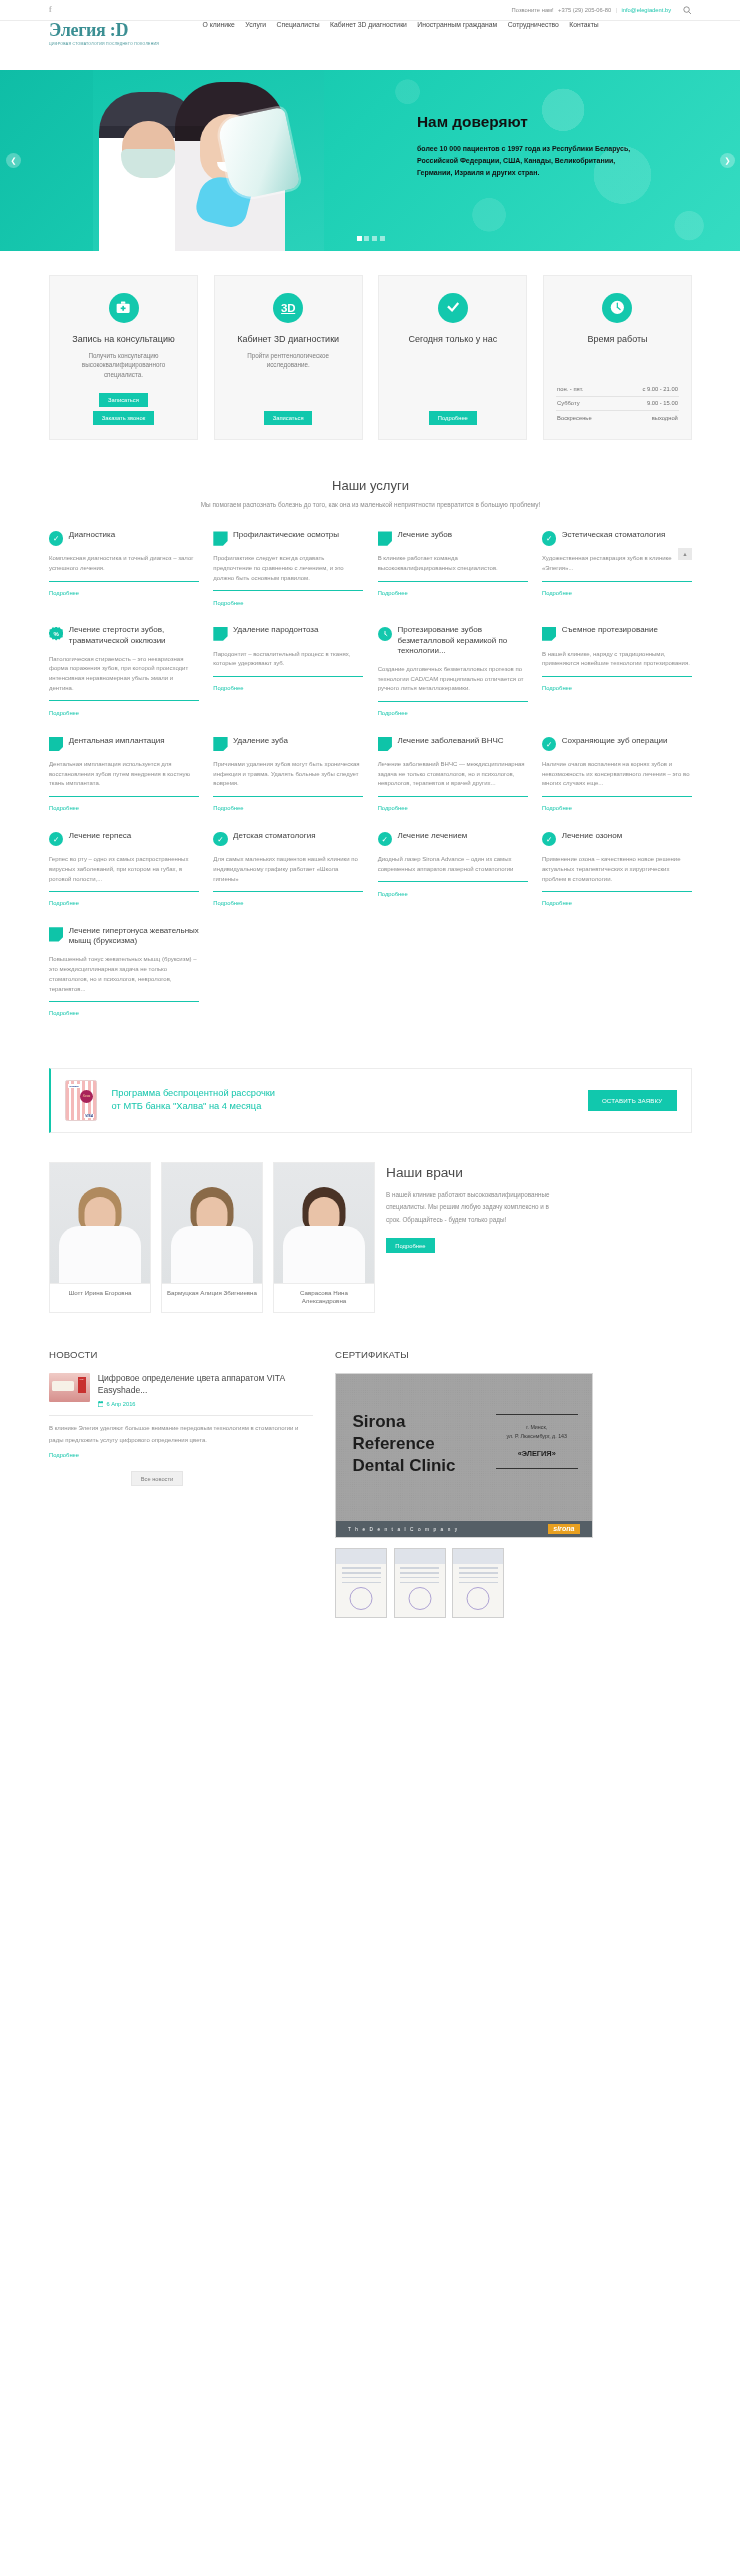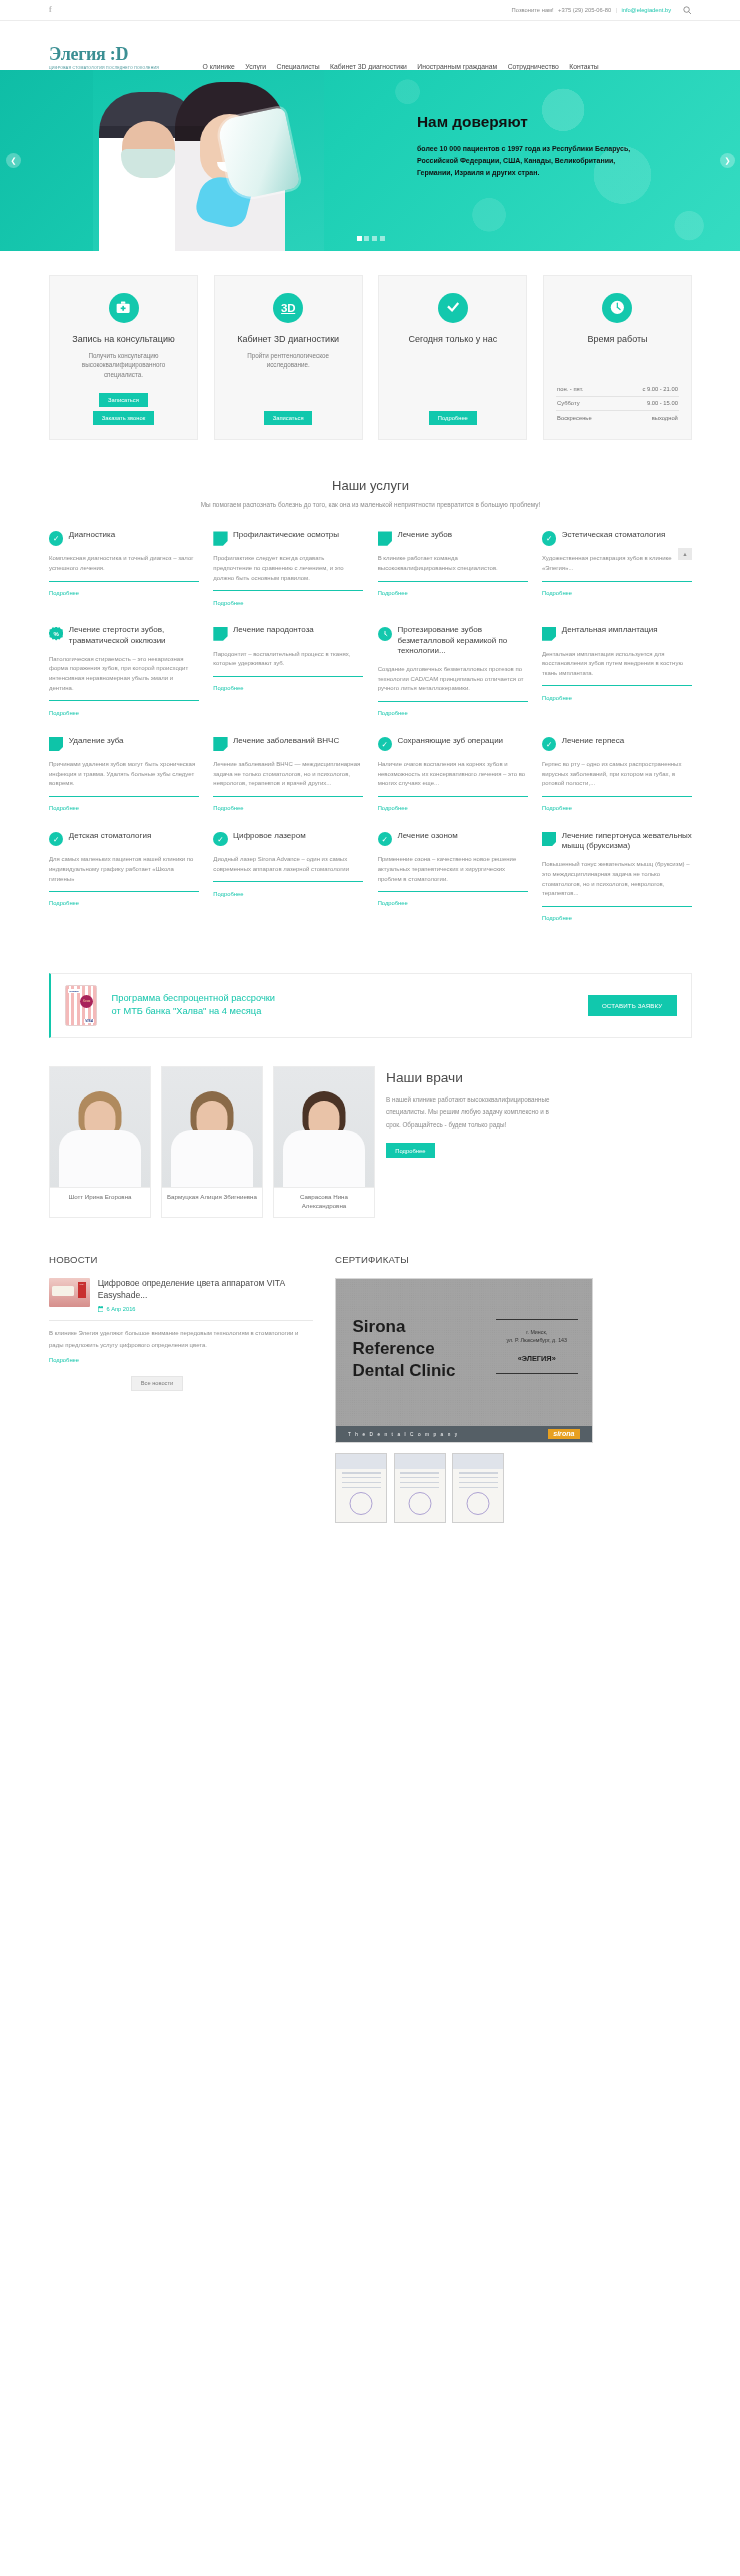--- a/index.html
+++ b/index.html
@@ -32,21 +32,21 @@
   }
   .topbar-right a { color: #1ec6ae; text-decoration: none; }
   .topbar-right .sep { color: #cfcfcf; }
   .search-icon-top {
     width: 8.8px; height: 8.8px; margin-left: 7.7px; position: relative; cursor: pointer;
   }
   .search-icon-top svg { display: block; }
 
   
   .header { background: #fff; height: 49px; }
-  .header .wrap { display: flex; align-items: flex-end; height: 49px; }
+  .header .wrap { display: flex; align-items: flex-start; height: 49px; }
   .logo { width: 137px; }
   .logo-main {
     font-family: "Liberation Serif", serif;
     font-size: 18px; color: #3b8f93; letter-spacing: -0.3px;
     font-weight: 700; line-height: 1; white-space: nowrap;
   }
   .logo-sub {
     font-size: 3.5px; color: #3b8f93; letter-spacing: 0.3px;
     margin-top: 2.7px; white-space: nowrap;
   }
@@ -523,34 +523,38 @@
         <div class="svc"><div class="svc-head">
             <span class="svc-ico check">✓</span>
             <h4>Эстетическая стоматология</h4>
           </div><p>Художественная реставрация зубов в клинике «Элегия»...</p><hr><a class="more" href="#">Подробнее</a></div>
         <div class="svc"><div class="svc-head">
             <span class="svc-ico badge">%</span>
             <h4>Лечение стертости зубов, травматической окклюзии</h4>
           </div><p>Патологическая стираемость – это некариозная форма поражения зубов, при которой происходит интенсивная неравномерная убыль эмали и дентина.</p><hr><a class="more" href="#">Подробнее</a></div>
         <div class="svc"><div class="svc-head">
             <span class="svc-ico note"></span>
-            <h4>Лечение пародонтоза</h4>
+            <h4>Удаление пародонтоза</h4>
           </div><p>Пародонтит – воспалительный процесс в тканях, которые удерживают зуб.</p><hr><a class="more" href="#">Подробнее</a></div>
         <div class="svc"><div class="svc-head">
             <span class="svc-ico clock">
               <svg width="10" height="10" viewBox="0 0 18 18">
                 <circle cx="9" cy="9" r="8" fill="#13c8ad"></circle>
                 <line x1="9" y1="9" x2="9" y2="4.2" stroke="#fff" stroke-width="1.6" stroke-linecap="round"></line>
                 <line x1="9" y1="9" x2="12.4" y2="11.8" stroke="#fff" stroke-width="1.6" stroke-linecap="round"></line>
               </svg>
             </span>
             <h4>Протезирование зубов безметалловой керамикой по технологии...</h4>
           </div><p>Создание долговечных безметалловых протезов по технологии CAD/CAM принципиально отличается от ручного литья металлокерамики.</p><hr><a class="more" href="#">Подробнее</a></div>
         <div class="svc"><div class="svc-head">
             <span class="svc-ico note"></span>
+            <h4>Съемное протезирование</h4>
+          </div><p>В нашей клинике, наряду с традиционными, применяются новейшие технологии протезирования.</p><hr><a class="more" href="#">Подробнее</a></div>
+        <div class="svc"><div class="svc-head">
+            <span class="svc-ico note"></span>
             <h4>Дентальная имплантация</h4>
           </div><p>Дентальная имплантация используется для восстановления зубов путем внедрения в костную ткань имплантата.</p><hr><a class="more" href="#">Подробнее</a></div>
         <div class="svc"><div class="svc-head">
             <span class="svc-ico note"></span>
             <h4>Удаление зуба</h4>
           </div><p>Причинами удаления зубов могут быть хроническая инфекция и травма. Удалять больные зубы следует вовремя.</p><hr><a class="more" href="#">Подробнее</a></div>
         <div class="svc"><div class="svc-head">
             <span class="svc-ico note"></span>
             <h4>Лечение заболеваний ВНЧС</h4>
           </div><p>Лечение заболеваний ВНЧС — междисциплинарная задача не только стоматологов, но и психологов, неврологов, терапевтов и врачей других...</p><hr><a class="more" href="#">Подробнее</a></div>
@@ -561,21 +565,21 @@
         <div class="svc"><div class="svc-head">
             <span class="svc-ico check">✓</span>
             <h4>Лечение герпеса</h4>
           </div><p>Герпес во рту – одно из самых распространенных вирусных заболеваний, при котором на губах, в ротовой полости,...</p><hr><a class="more" href="#">Подробнее</a></div>
         <div class="svc"><div class="svc-head">
             <span class="svc-ico check">✓</span>
             <h4>Детская стоматология</h4>
           </div><p>Для самых маленьких пациентов нашей клиники по индивидуальному графику работает «Школа гигиены»</p><hr><a class="more" href="#">Подробнее</a></div>
         <div class="svc"><div class="svc-head">
             <span class="svc-ico check">✓</span>
-            <h4>Цифровое лазером</h4>
+            <h4>Лечение лечением</h4>
           </div><p>Диодный лазер Sirona Advance – один из самых современных аппаратов лазерной стоматологии</p><hr><a class="more" href="#">Подробнее</a></div>
         <div class="svc"><div class="svc-head">
             <span class="svc-ico check">✓</span>
             <h4>Лечение озоном</h4>
           </div><p>Применение озона – качественно новое решение актуальных терапевтических и хирургических проблем в стоматологии.</p><hr><a class="more" href="#">Подробнее</a></div>
         <div class="svc"><div class="svc-head">
             <span class="svc-ico note"></span>
             <h4>Лечение гипертонуса жевательных мышц (бруксизма)</h4>
           </div><p>Повышенный тонус жевательных мышц (бруксизм) – это междисциплинарная задача не только стоматологов, но и психологов, неврологов, терапевтов...</p><hr><a class="more" href="#">Подробнее</a></div>
       </div>

